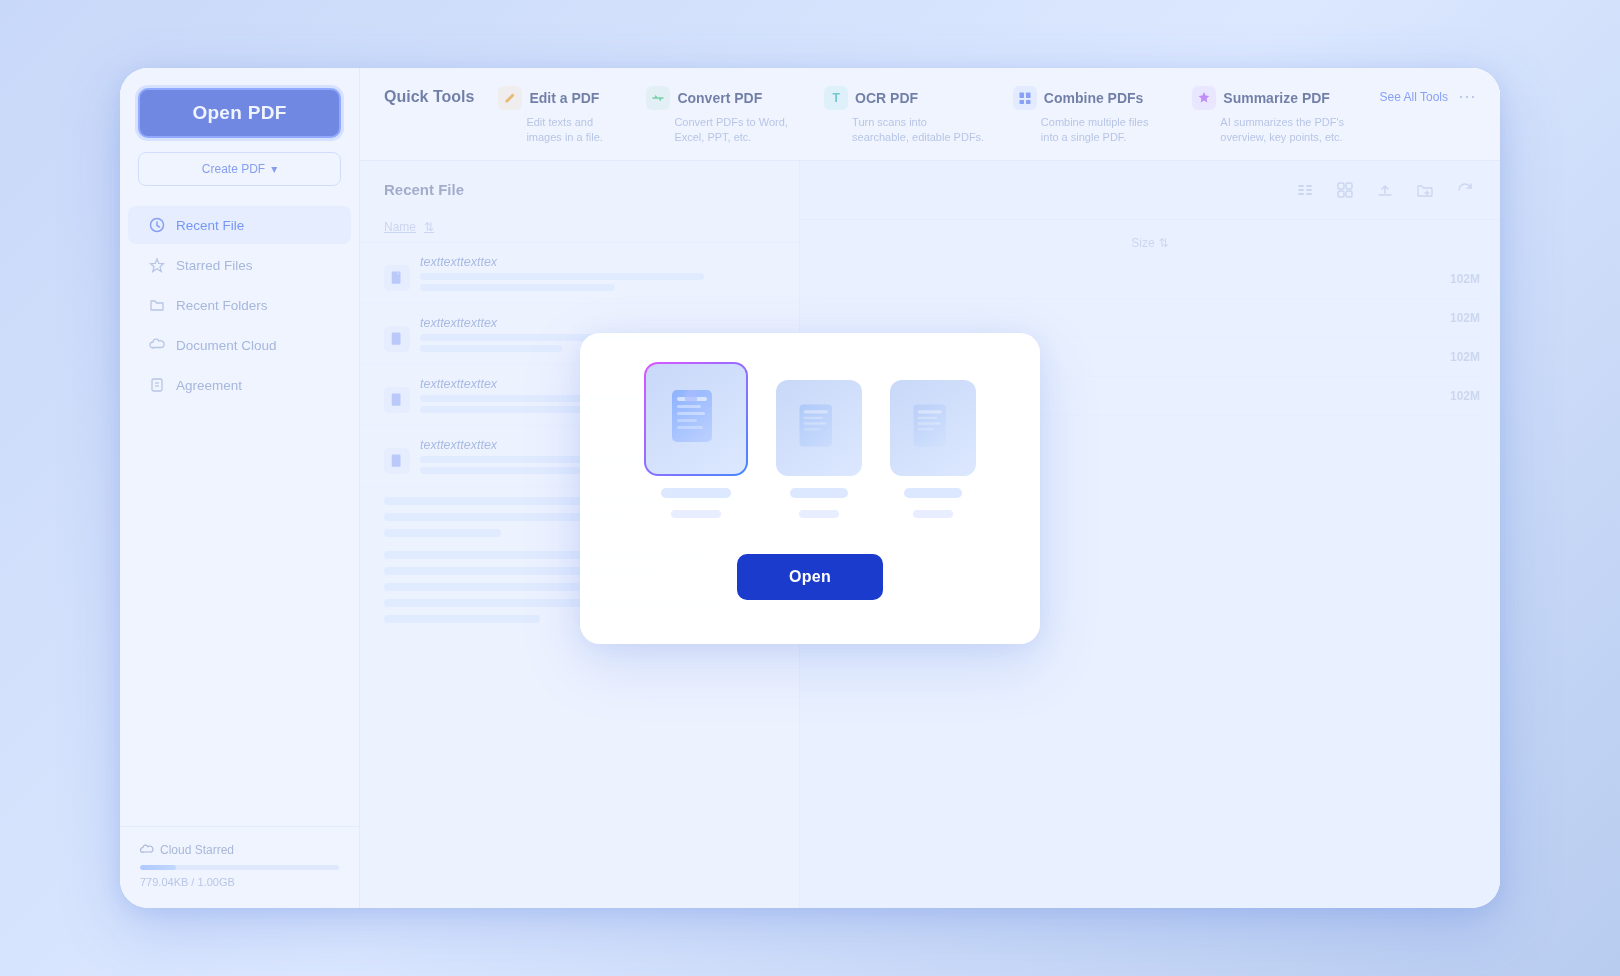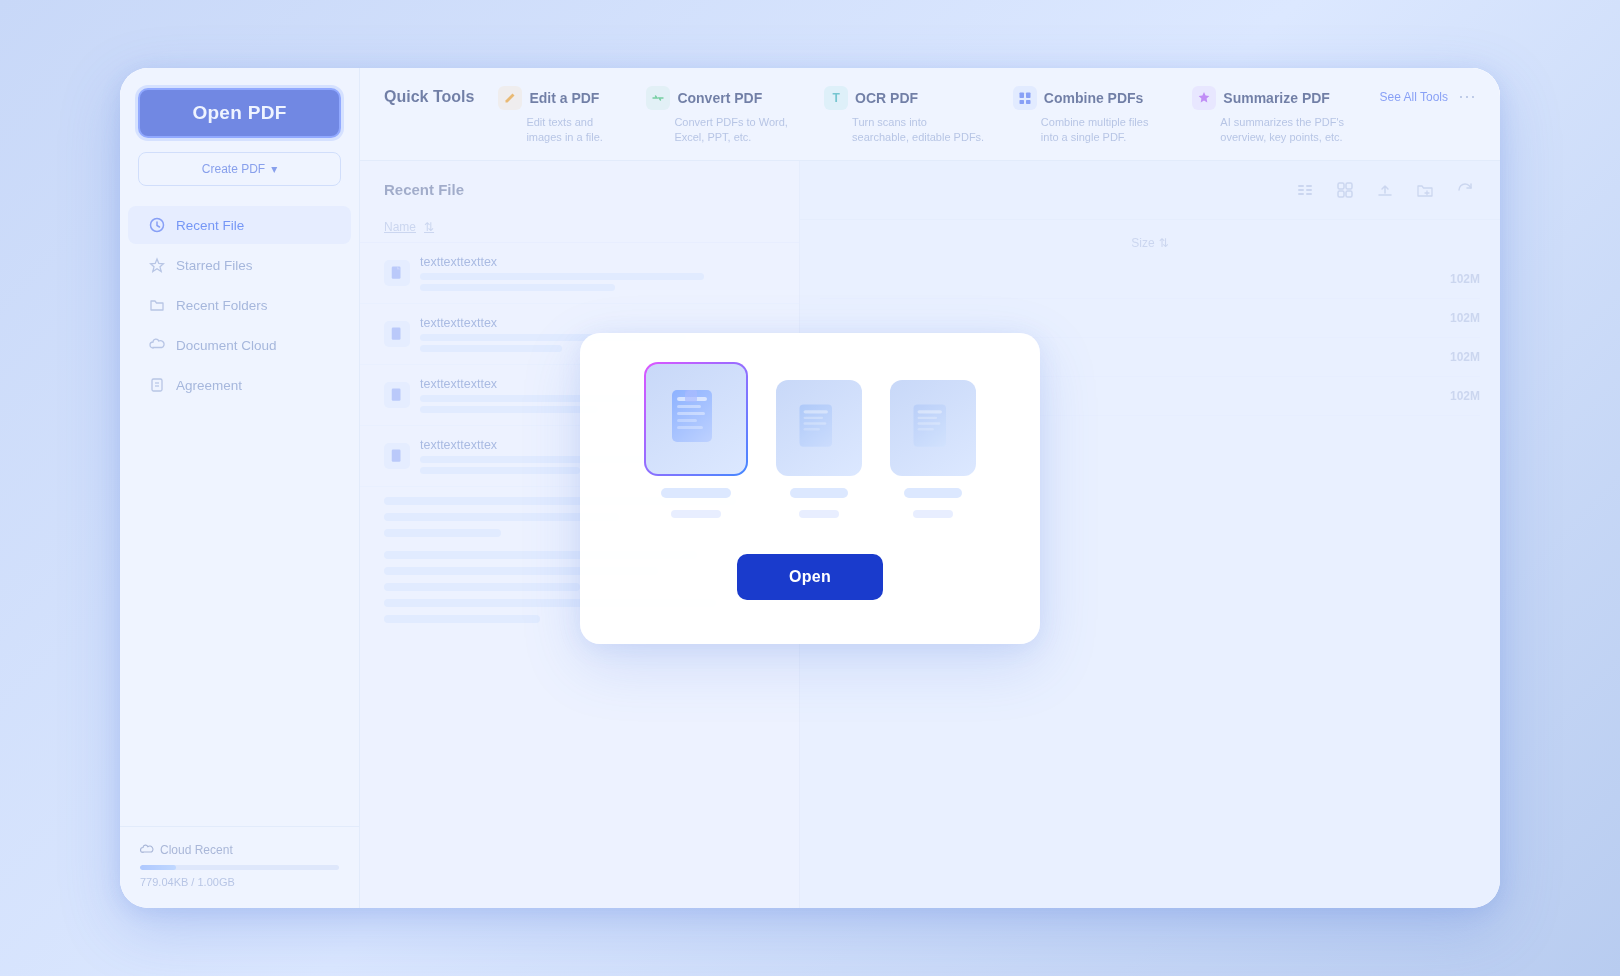--- a/index.html
+++ b/index.html
@@ -227,24 +227,25 @@
       align-items: center;
       padding: 8px 24px;
       border-bottom: 1px solid #f0f4ff;
       font-size: 12px;
       color: #9aaad0;
       gap: 4px;
       text-decoration: underline;
     }
     .file-row {
       display: flex;
-      align-items: center;
+      align-items: flex-end;
       padding: 12px 24px;
       border-bottom: 1px solid #f5f8ff;
       gap: 10px;
+      font-style: italic;
     }
     .file-icon-box {
       width: 26px;
       height: 26px;
       border-radius: 5px;
       background: #e8f0ff;
       display: flex;
       align-items: center;
       justify-content: center;
       flex-shrink: 0;
@@ -462,21 +463,21 @@
         </svg>
       </span>
       <span>Agreement</span>
     </div>
 
     <div class="sidebar-bottom">
       <div class="cloud-storage-label">
         <svg width="14" height="14" viewBox="0 0 14 14" fill="none">
           <path d="M3 9.5a2.5 2.5 0 010-5 2.5 2.5 0 014.8-.8A3 3 0 0111.5 9H3z" stroke="#8090b8" stroke-width="1.2" fill="none"></path>
         </svg>
-        <span>Cloud Recent</span>
+        <span>Cloud Starred</span>
       </div>
       <div class="storage-bar-bg">
         <div class="storage-bar-fill"></div>
       </div>
       <div class="storage-text">779.04KB / 1.00GB</div>
     </div>
   </div>
 
   <div class="main-content">
 

